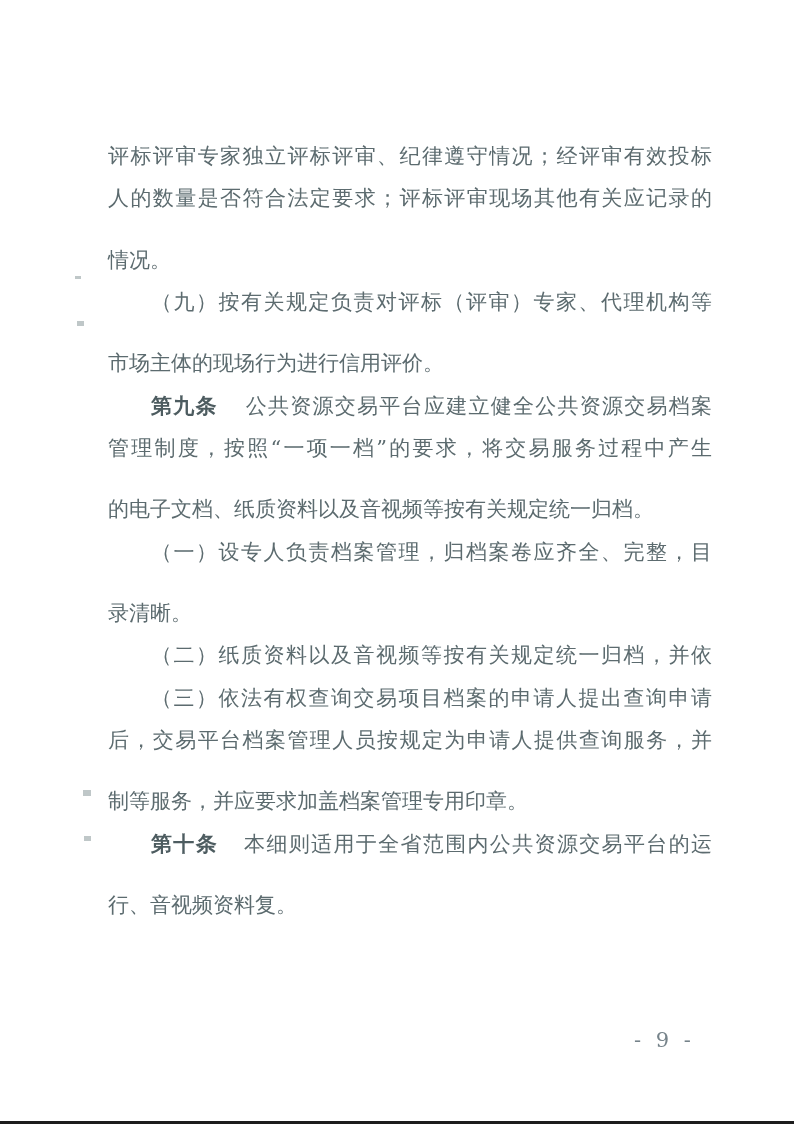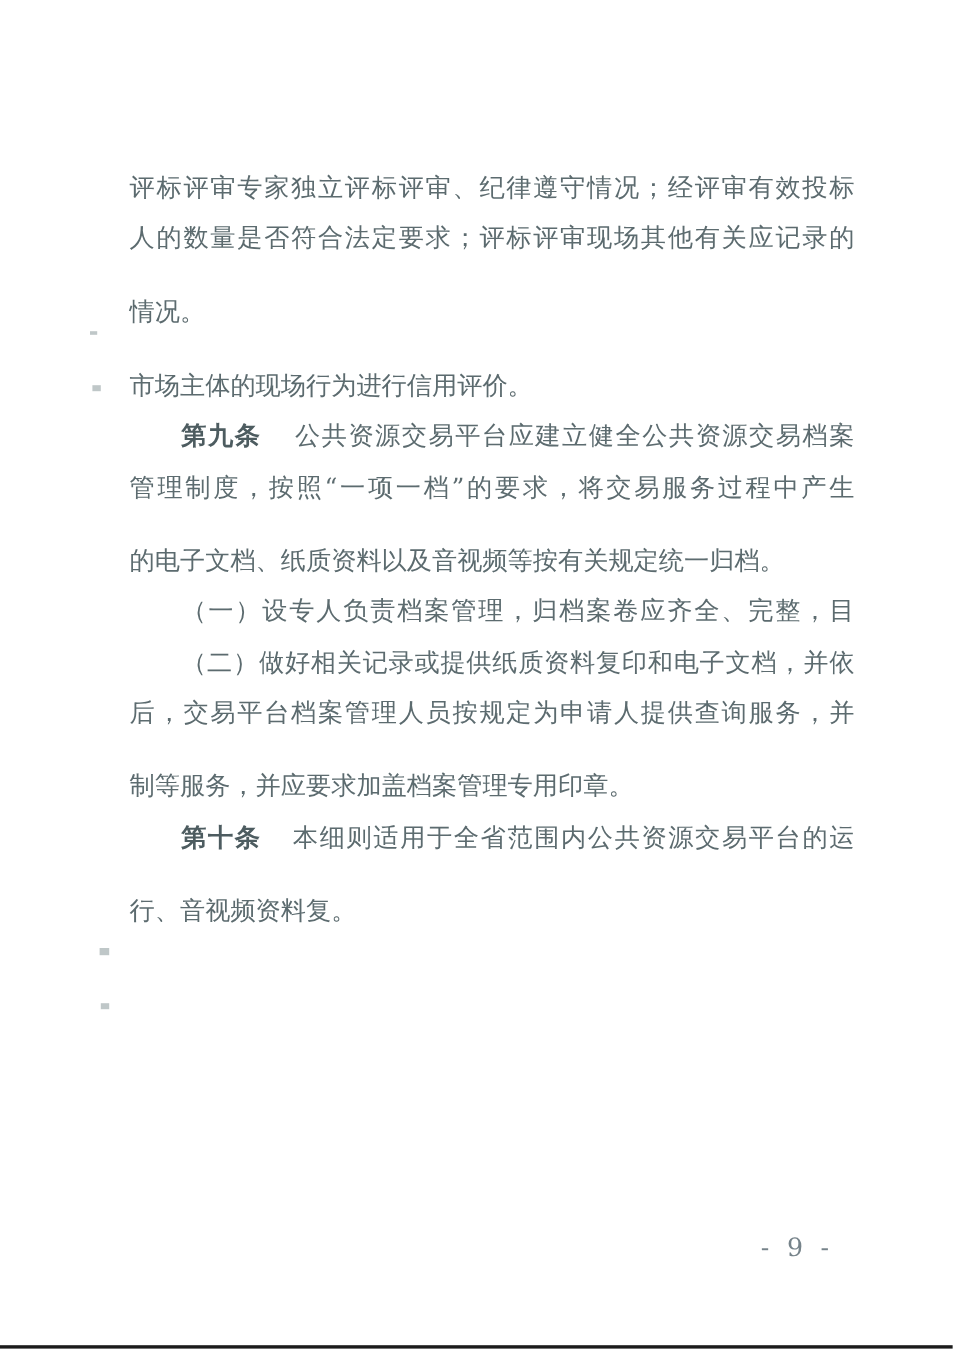--- a/index.html
+++ b/index.html
@@ -72,26 +72,29 @@
 </style>
 </head>
 <body>
 
 <div class="page">
 
   <div class="textblock">
     <div class="line"><span>评标评审专家独立评标评审、纪律遵守情况；经评审有效投标</span></div>
     <div class="line"><span>人的数量是否符合法定要求；评标评审现场其他有关应记录的</span></div>
     <div class="line para-end"><span>情况。</span></div>
+    <div class="line indent"><span>（九）按有关规定负责对评标（评审）专家、代理机构等</span></div>
     <div class="line para-end"><span>市场主体的现场行为进行信用评价。</span></div>
     <div class="line indent"><span class="bold-head head-gap-sm">第九条</span><span>公共资源交易平台应建立健全公共资源交易档案</span></div>
     <div class="line"><span>管理制度，按照“一项一档”的要求，将交易服务过程中产生</span></div>
     <div class="line para-end"><span>的电子文档、纸质资料以及音视频等按有关规定统一归档。</span></div>
     <div class="line indent"><span>（一）设专人负责档案管理，归档案卷应齐全、完整，目</span></div>
-    <div class="line indent"><span>（二）做好相关记录或提供纸质资料复印和电子文档，并依</span></div>
+    <div class="line para-end"><span>录清晰。</span></div>
+    <div class="line indent"><span>（二）纸质资料以及音视频等按有关规定统一归档，并依</span></div>
+    <div class="line indent"><span>（三）依法有权查询交易项目档案的申请人提出查询申请</span></div>
     <div class="line"><span>后，交易平台档案管理人员按规定为申请人提供查询服务，并</span></div>
     <div class="line para-end"><span>制等服务，并应要求加盖档案管理专用印章。</span></div>
     <div class="line indent"><span class="bold-head head-gap-lg">第十条</span><span>本细则适用于全省范围内公共资源交易平台的运</span></div>
     <div class="line para-end"><span>行、音视频资料复。</span></div>
   </div>
 
   <div class="pagenum">- 9 -</div>
 
   <div class="speck s1"></div>
   <div class="speck s2"></div>

